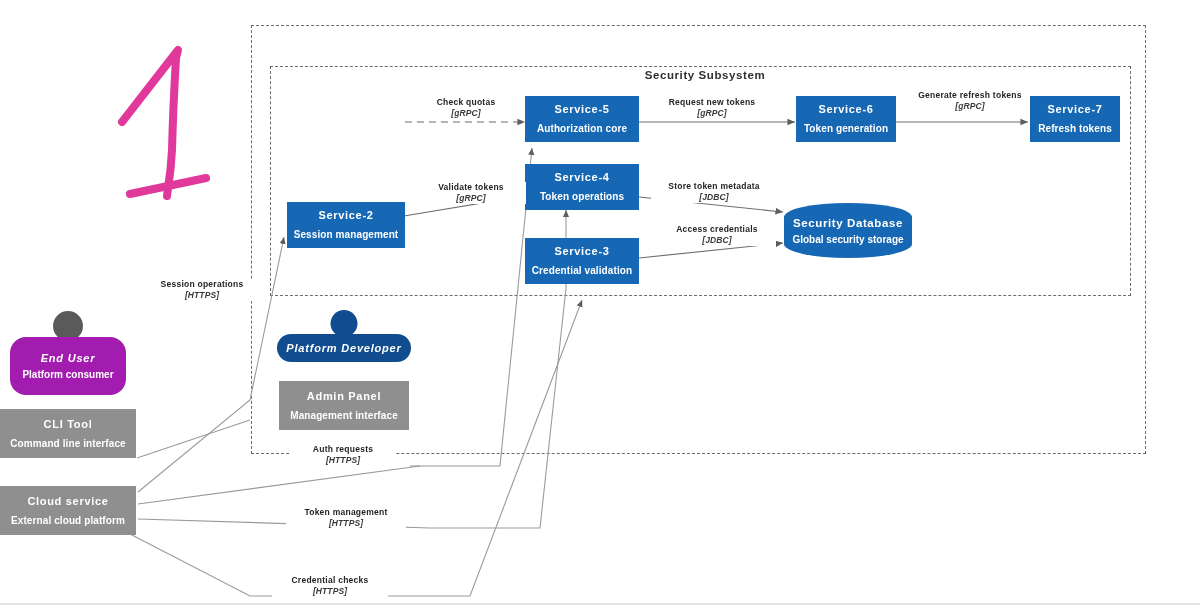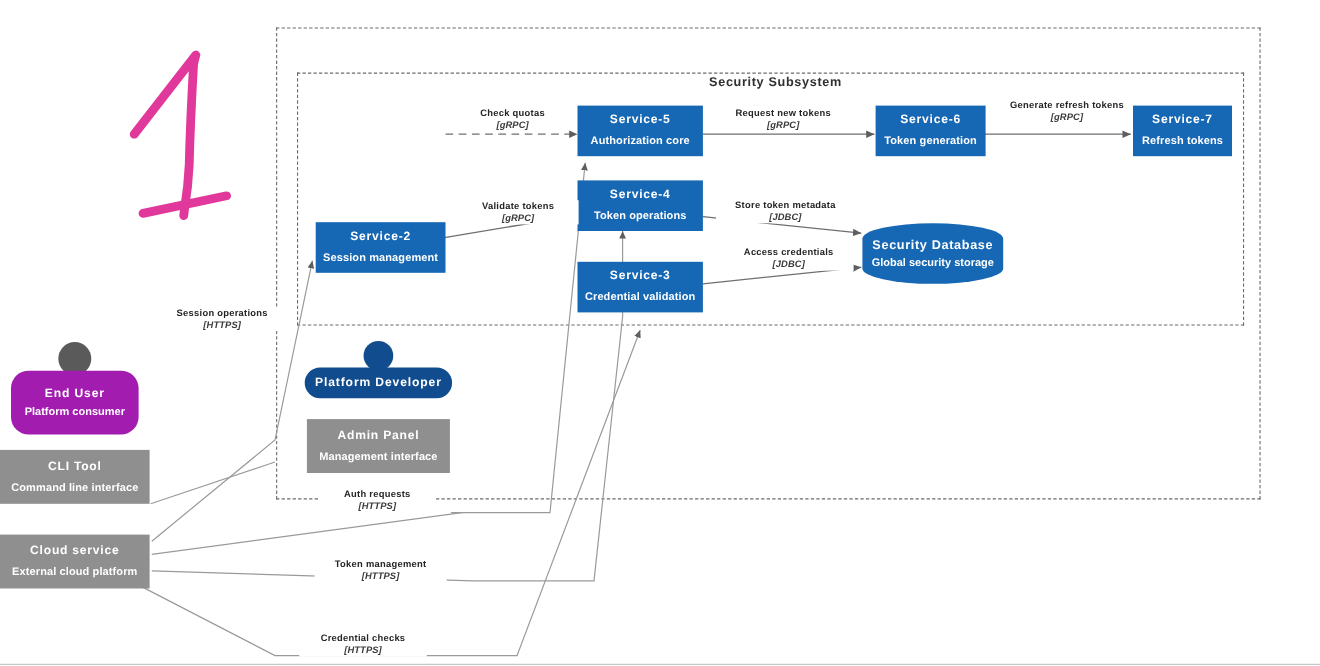--- a/index.html
+++ b/index.html
@@ -45,21 +45,21 @@
   .db .n-desc{font-size:10px;font-weight:600;margin-top:5px;}
 
   
   .actor{position:absolute;}
   .actor .head{position:absolute;border-radius:50%;left:50%;transform:translateX(-50%);top:0;}
   .actor .body{
     position:absolute;left:0;top:26px;width:100%;border-radius:16px;
     display:flex;flex-direction:column;align-items:center;justify-content:center;
     color:#fff;text-align:center;box-sizing:border-box;padding:5px 8px;
   }
-  .actor .n-title{font-size:11px;font-weight:bold;letter-spacing:.8px;}
+  .actor .n-title{font-size:11px;font-weight:bold;letter-spacing:.8px;font-style:italic;}
   .actor .n-desc{font-size:10px;font-weight:600;margin-top:5px;}
   .actor.enduser .head{background:#5a5a5a;}
   .actor.enduser .body{background:#a21caf;}
   .actor.dev .head{background:#114c8e;}
   .actor.dev .body{background:#114c8e;border-radius:18px;padding:4px 8px;}
 
   
   .edge-label{
     position:absolute;text-align:center;color:#242424;
     font-size:8.5px;font-weight:bold;letter-spacing:.25px;line-height:1.3;

